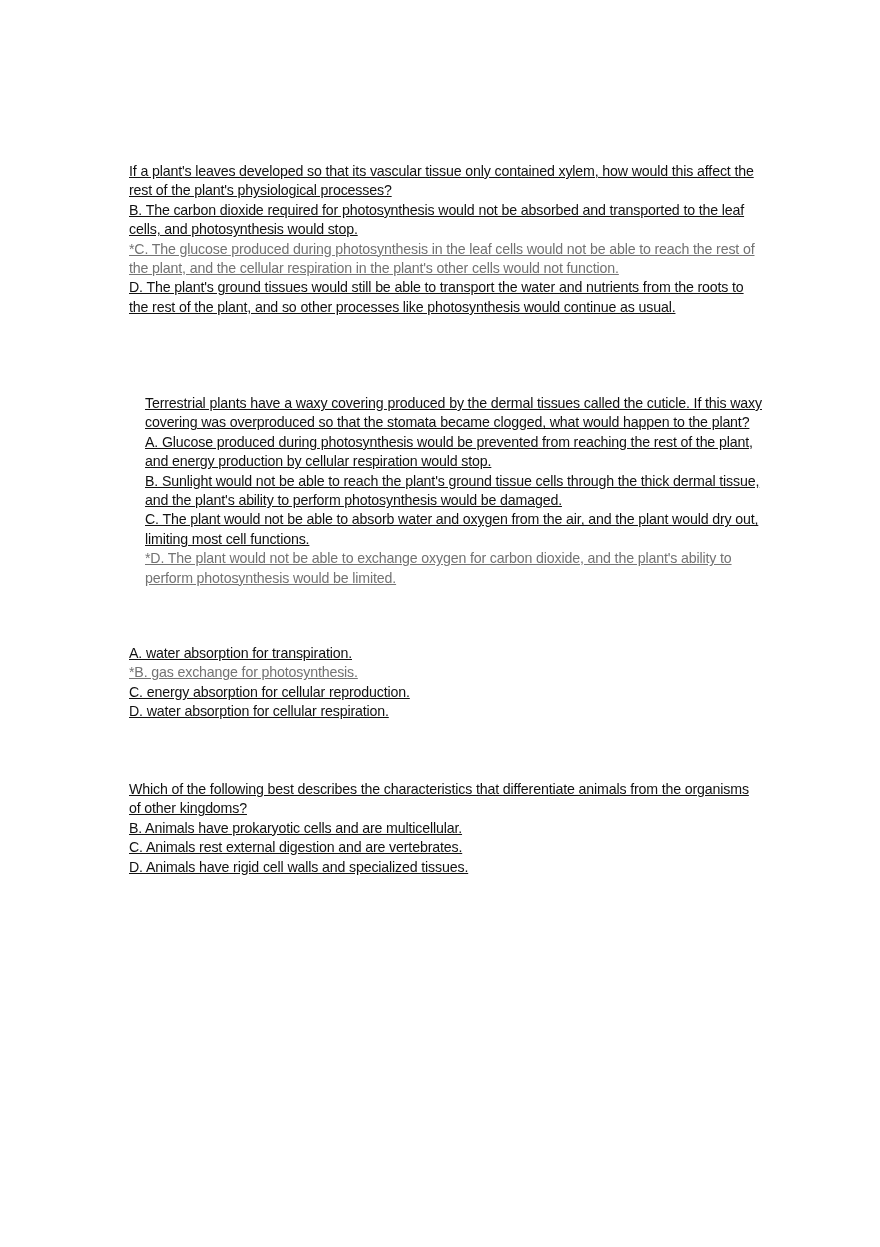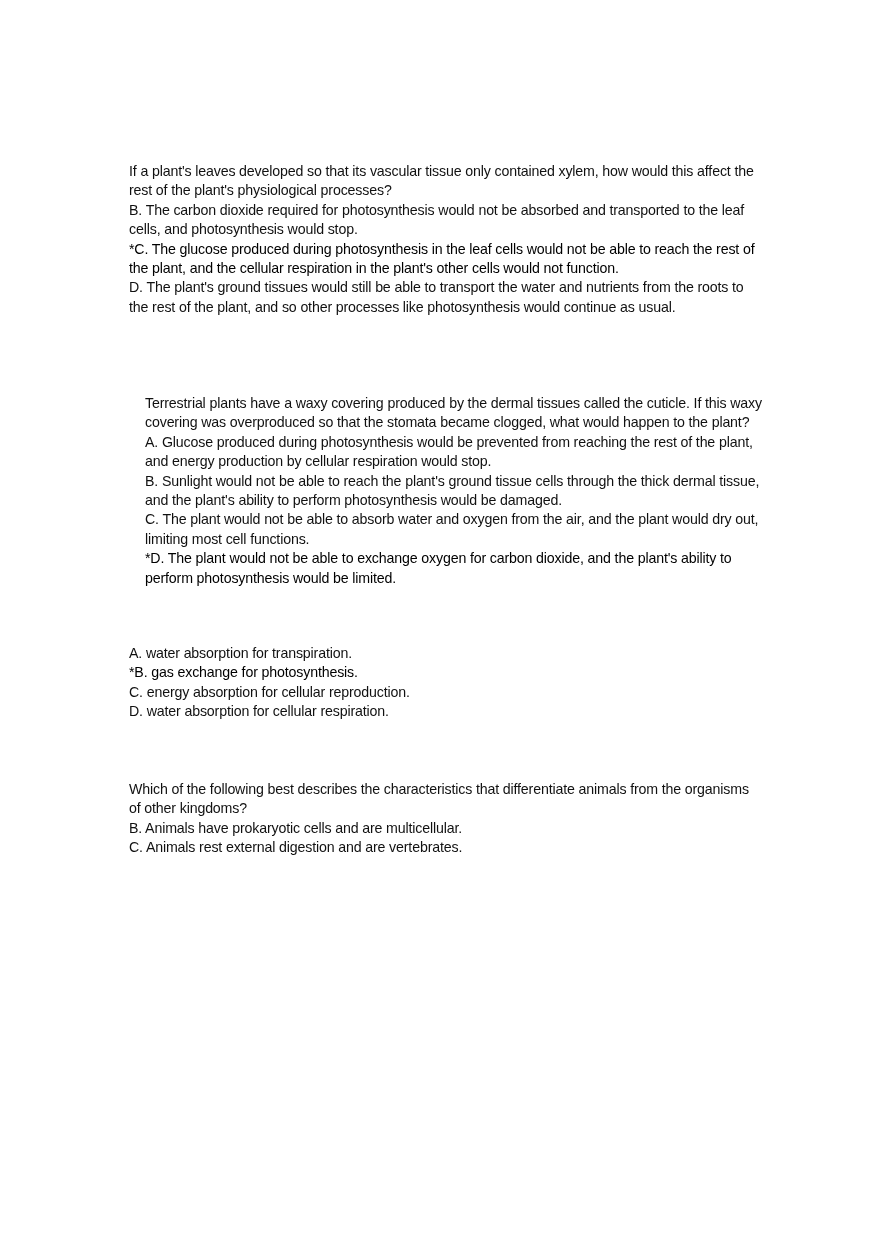--- a/index.html
+++ b/index.html
@@ -24,23 +24,24 @@
     .question {
       margin: 0;
       padding: 0;
     }
     .line {
       font-size: 14.2px;
       line-height: 19.4px;
       letter-spacing: -0.15px;
       white-space: normal;
       margin: 0;
+      text-decoration: underline;
     }
     .correct {
-      color: #000000;
+      color: #737373;
     }
     .q1 { position: absolute; top: 0; left: 0; width: 630px; }
     .q2 { position: absolute; top: 232px; left: 16px; width: 630px; }
     .q3 { position: absolute; top: 482px; left: 0; width: 630px; }
     .q4 { position: absolute; top: 618px; left: 0; width: 630px; }
   </style>
 </head>
 <body>
 
 <div class="page">
@@ -64,15 +65,16 @@
     <p class="line">A. water absorption for transpiration.</p>
     <p class="line correct">*B. gas exchange for photosynthesis.</p>
     <p class="line">C. energy absorption for cellular reproduction.</p>
     <p class="line">D. water absorption for cellular respiration.</p>
   </div>
 
   <div class="question q4">
     <p class="line">Which of the following best describes the characteristics that differentiate animals from the organisms of other kingdoms?</p>
     <p class="line">B. Animals have prokaryotic cells and are multicellular.</p>
     <p class="line">C. Animals rest external digestion and are vertebrates.</p>
+    <p class="line">D. Animals have rigid cell walls and specialized tissues.</p>
   </div>
 
 </div>
 
 </body></html>

